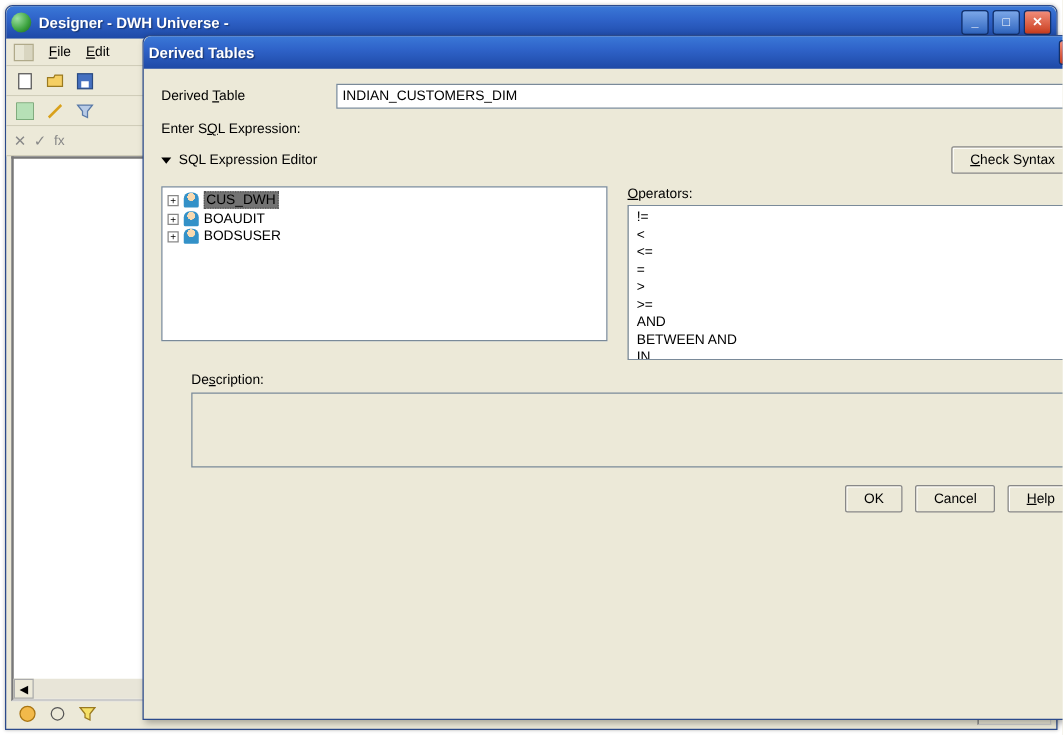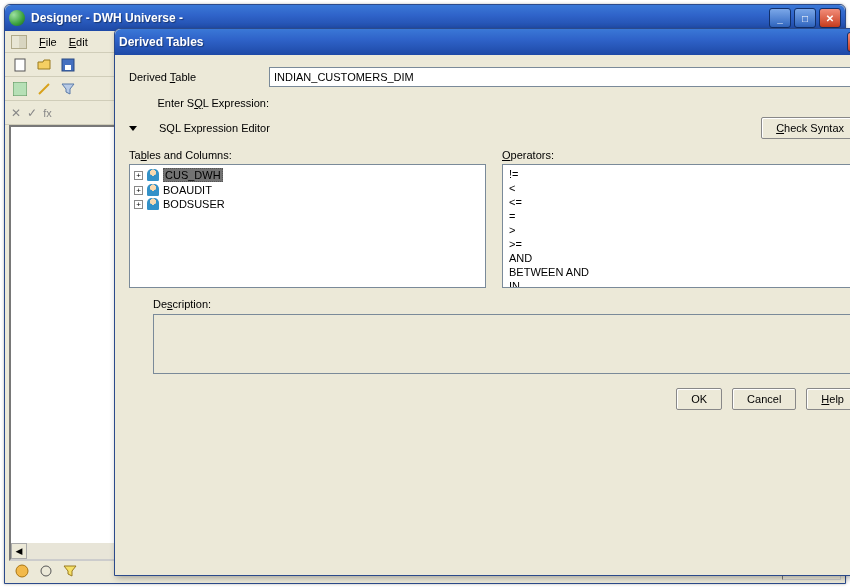--- a/index.html
+++ b/index.html
@@ -162,21 +162,21 @@
   .sql-textarea {
     width:100%; height:112px;
     border:1px solid #7a8a99; background:#fff;
     font-family: Tahoma, Arial, sans-serif; font-size:11px;
     padding:4px; resize:none; white-space:pre;
     overflow-y: scroll;
   }
 
   .editor-row { display:flex; align-items:center; margin-top:8px; }
   .expander {
-    cursor:pointer; display:flex; align-items:center; gap:20px;
+    cursor:pointer; display:flex; align-items:center; gap:4px;
     flex:1;
   }
   .expander .tri {
     width:0; height:0; border-left:4px solid transparent; border-right:4px solid transparent;
     border-top:5px solid #000; margin-right:2px;
   }
   .btn {
     height:22px; padding:0 14px; background:#ece9d8;
     border:1px solid #888; border-radius:2px;
     font-family:inherit; font-size:11px; cursor:pointer;
@@ -319,33 +319,32 @@
     <div class="title-text">Derived Tables</div>
     <div class="win-btn close">✕</div>
   </div>
   <div class="dlg-body">
 
     <div class="row">
       <div class="label">Derived <u>T</u>able</div>
       <input class="text-input" value="INDIAN_CUSTOMERS_DIM" style="">
     </div>
 
-    <div class="label" style="margin-bottom:3px;text-align:right;">Enter S<u>Q</u>L Expression:</div>
+    <div class="label" style="margin-bottom:3px;">Enter S<u>Q</u>L Expression:</div>
 
     <div class="editor-row">
       <div class="expander">
         <div class="tri"></div>
         <span>SQL Expression Editor</span>
       </div>
       <button class="btn"><u>C</u>heck Syntax</button>
     </div>
 
     <div class="columns-row">
       <div class="col">
-        <div class="col-label">Ta<u>b</u>les and Columns:</div>
         <div class="listbox">
           <div class="tree-item sel">
             <div class="tree-plus">+</div>
             <div class="user-icon"></div>
             <span class="txt">CUS_DWH</span>
           </div>
           <div class="tree-item">
             <div class="tree-plus">+</div>
             <div class="user-icon"></div>
             <span class="txt">BOAUDIT</span>

